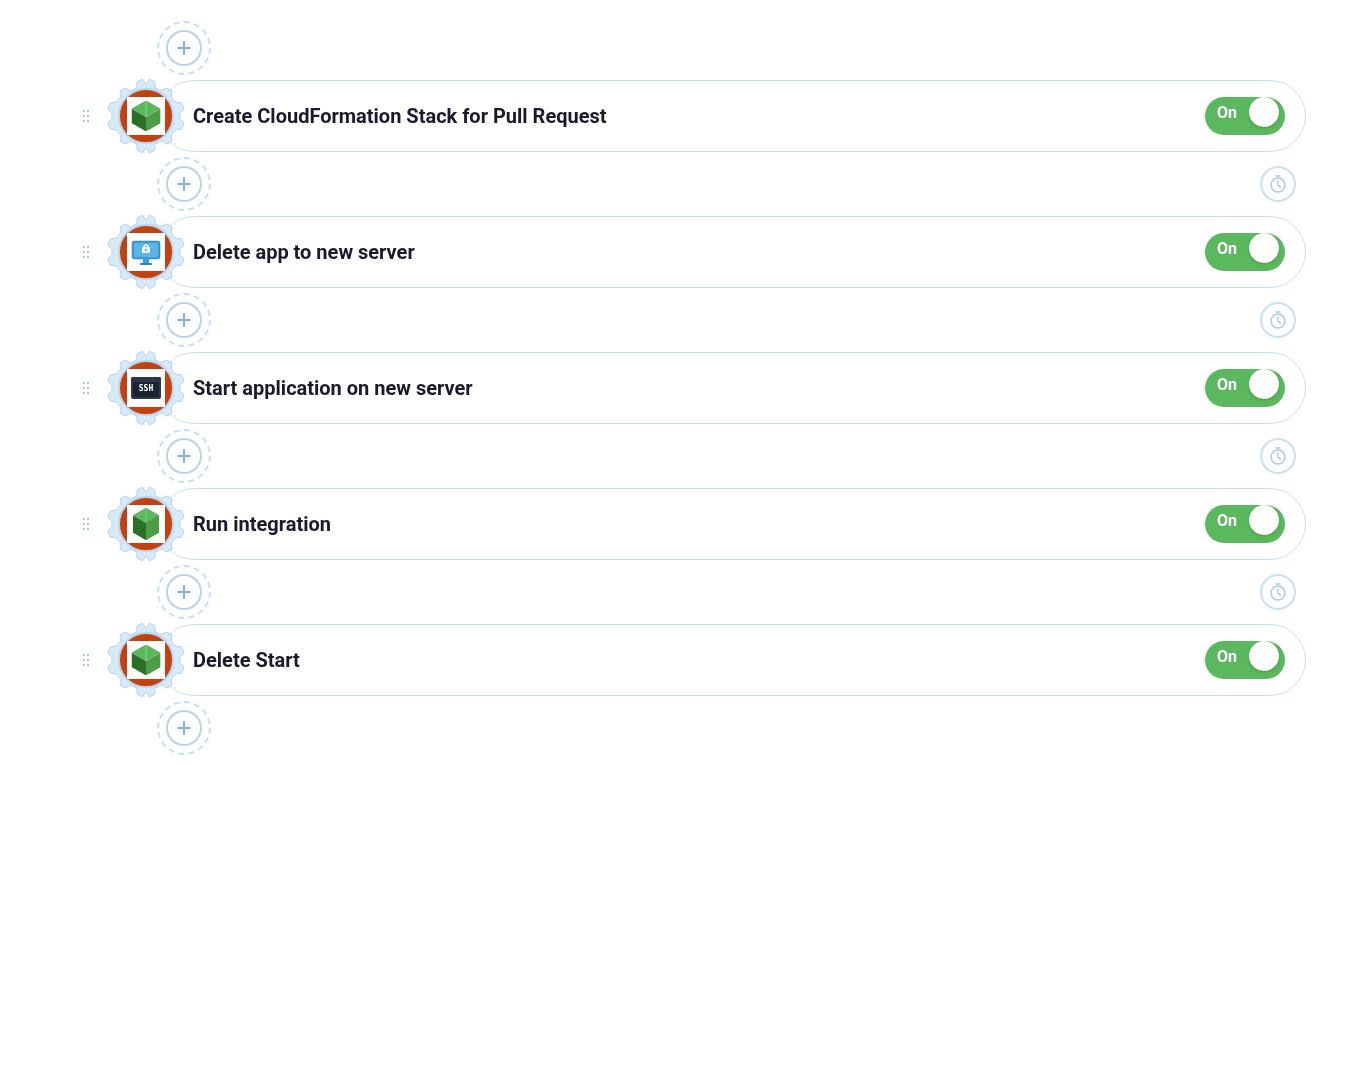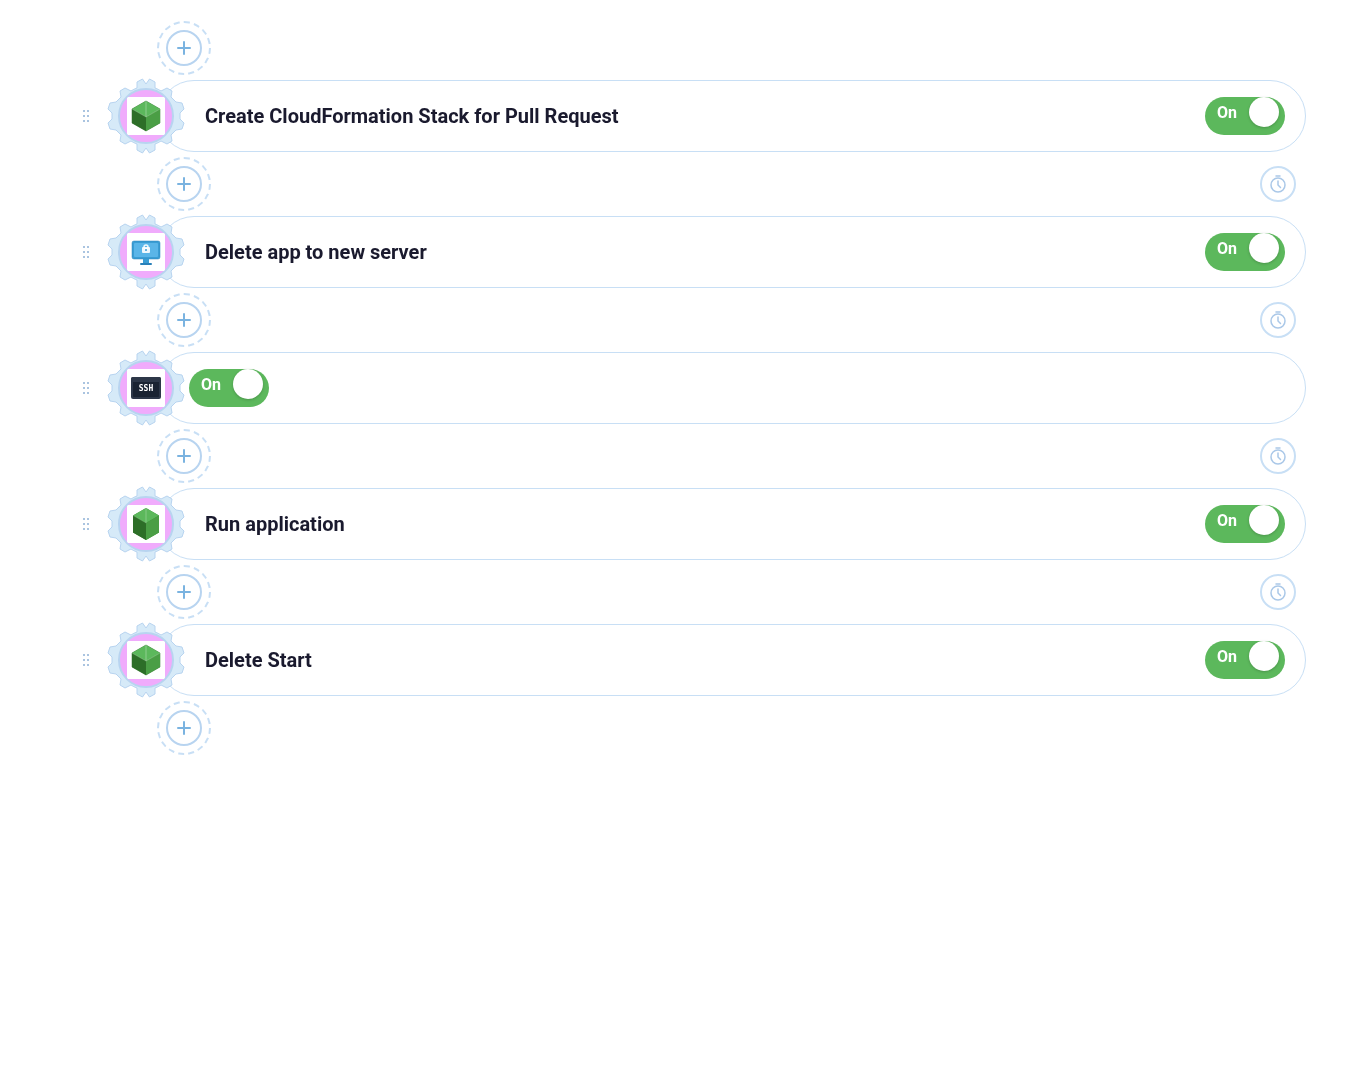--- a/index.html
+++ b/index.html
@@ -113,21 +113,21 @@
       align-items: center;
       justify-content: center;
       flex-shrink: 0;
       z-index: 2;
     }
 
     .step-icon-wrapper {
       width: 56px;
       height: 56px;
       border-radius: 50%;
-      background: #f0abfc;
+      background: #c2410c;
       border: 2px solid #b8d4f0;
       display: flex;
       align-items: center;
       justify-content: center;
       overflow: hidden;
       z-index: 2;
       position: relative;
     }
 
     .step-card {
@@ -141,21 +141,21 @@
       padding: 0 20px 0 30px;
       margin-left: -28px;
       position: relative;
     }
 
     .step-label {
       font-size: 20px;
       font-weight: 700;
       color: #1a1a2e;
       flex: 1;
-      margin-left: 16px;
+      margin-left: 4px;
     }
 
     .toggle {
       display: flex;
       align-items: center;
       background: #5cb85c;
       border-radius: 20px;
       padding: 4px 6px 12px 12px;
       min-width: 80px;
       height: 38px;
@@ -321,20 +321,21 @@
           <rect x="4" y="8" width="30" height="22" rx="2" fill="#2d3748"></rect>
           <rect x="6" y="10" width="26" height="18" rx="1" fill="#1a2332"></rect>
 
           <rect x="4" y="8" width="30" height="5" rx="2" fill="#2d3748"></rect>
 
           <text x="19" y="22" text-anchor="middle" font-size="8" font-weight="900" fill="white" font-family="monospace">SSH</text>
         </svg>
       </div>
     </div>
     <div class="step-card">
+      <span class="step-label">Start application on new server</span>
       <div class="toggle">
         <span class="toggle-label">On</span>
         <div class="toggle-knob"></div>
       </div>
     </div>
   </div>
 
   <div class="connector-row">
     <div class="add-btn">
       <svg width="16" height="16" viewBox="0 0 16 16" fill="none">
@@ -370,21 +371,21 @@
           <polygon points="19,3 32,10.5 19,18 6,10.5" fill="#5cb85c"></polygon>
           <polygon points="6,10.5 19,18 19,35 6,27.5" fill="#2d6e28"></polygon>
           <polygon points="32,10.5 19,18 19,35 32,27.5" fill="#4a9e45"></polygon>
 
           <line x1="19" y1="3" x2="19" y2="18" stroke="white" stroke-width="0.5" opacity="0.5"></line>
           <line x1="6" y1="10.5" x2="19" y2="18" stroke="white" stroke-width="0.5" opacity="0.3"></line>
         </svg>
       </div>
     </div>
     <div class="step-card">
-      <span class="step-label">Run application</span>
+      <span class="step-label">Run integration</span>
       <div class="toggle">
         <span class="toggle-label">On</span>
         <div class="toggle-knob"></div>
       </div>
     </div>
   </div>
 
   <div class="connector-row">
     <div class="add-btn">
       <svg width="16" height="16" viewBox="0 0 16 16" fill="none">

